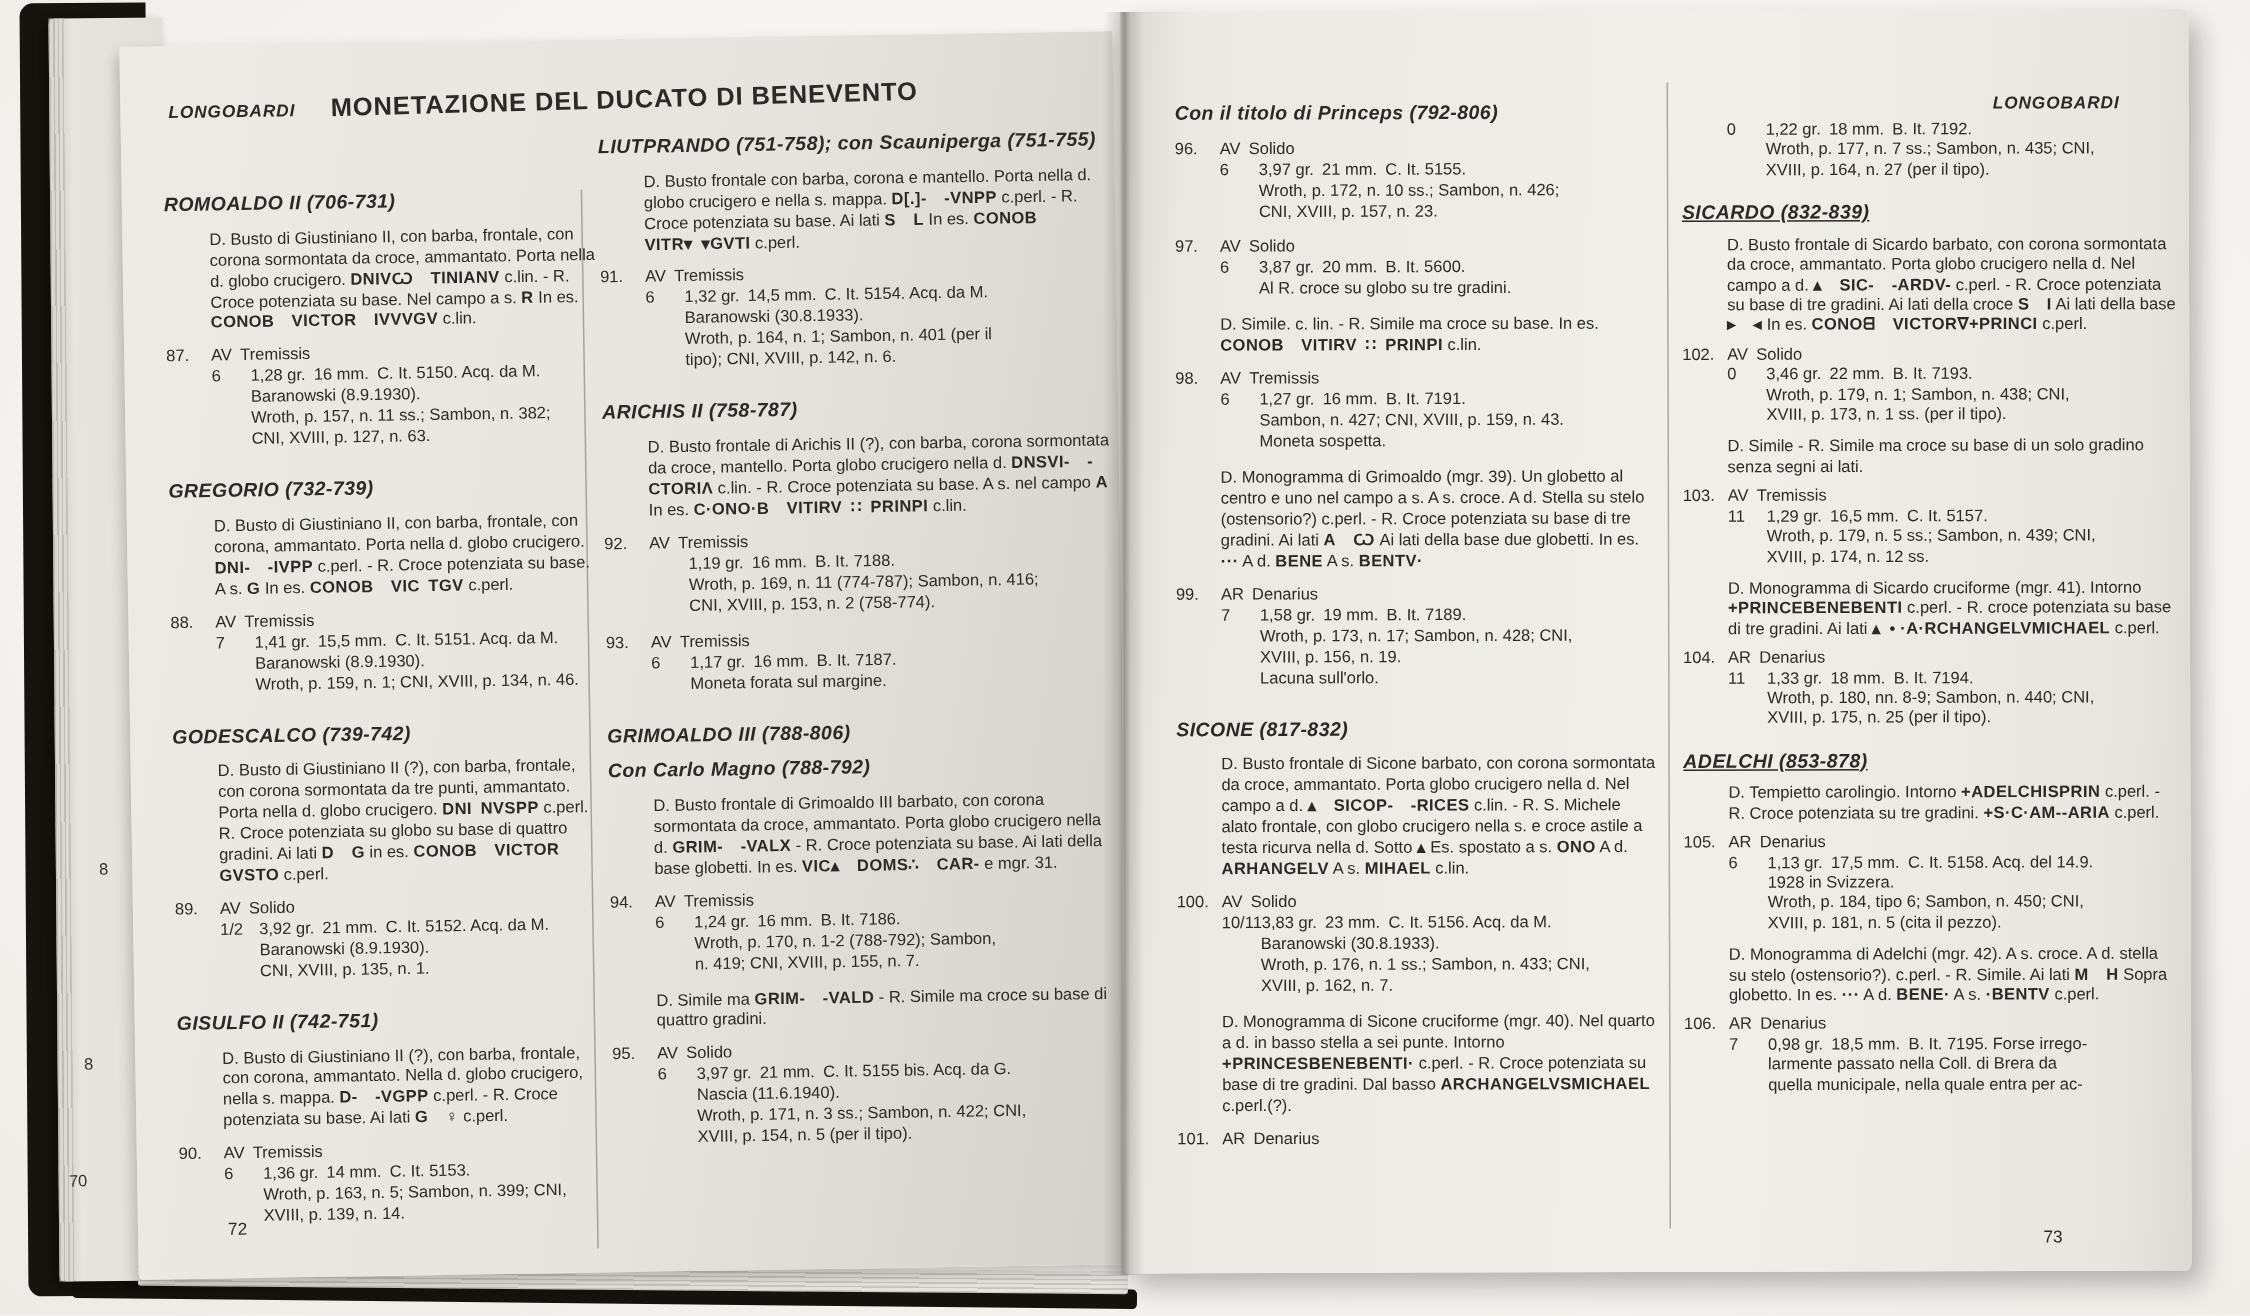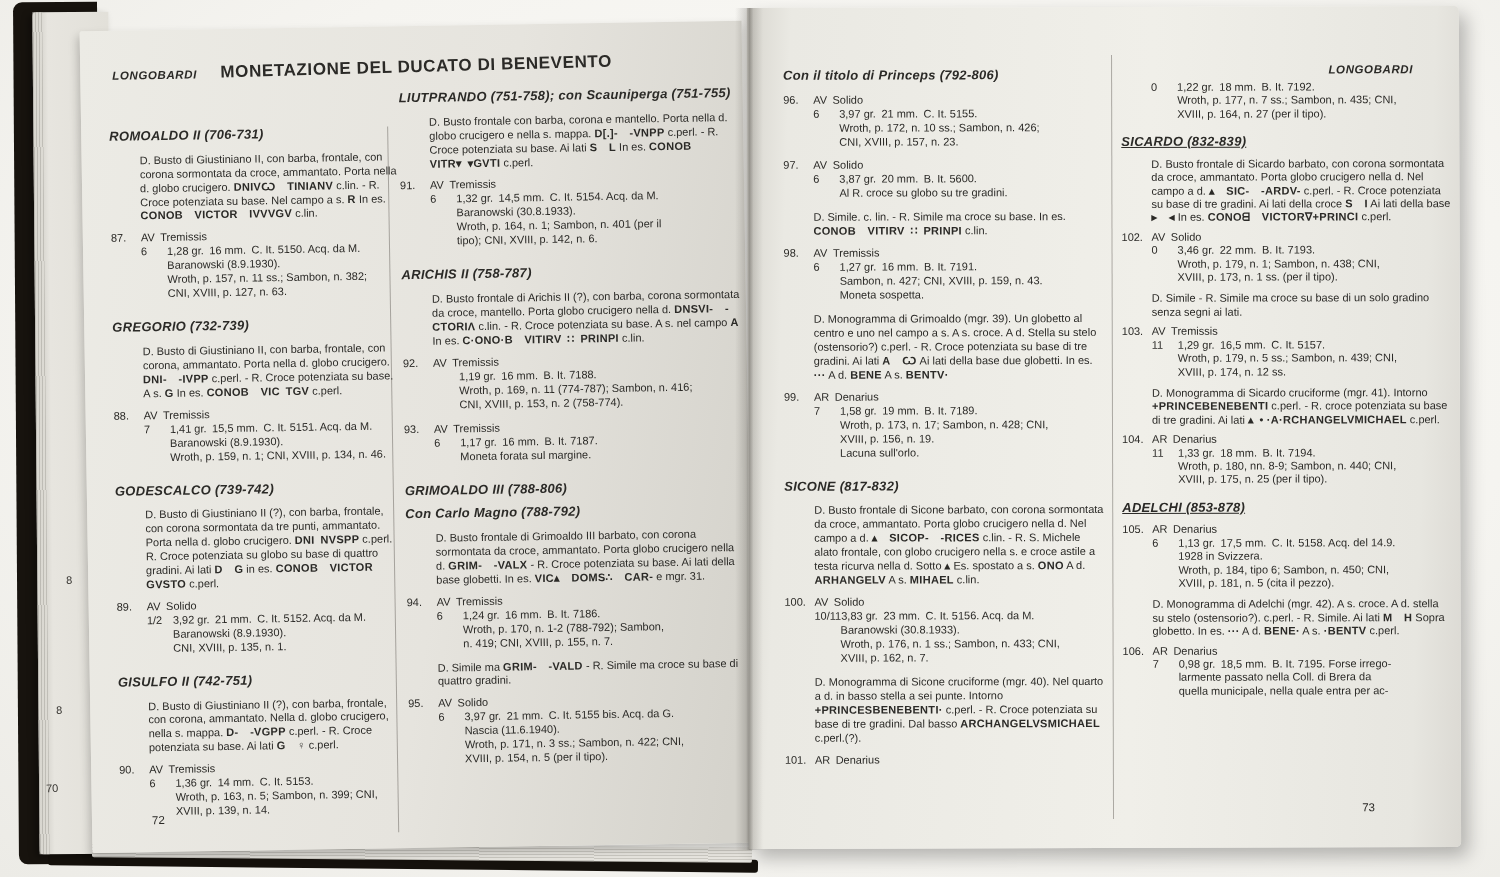--- a/index.html
+++ b/index.html
@@ -70,21 +70,21 @@
     position:absolute;font-style:italic;font-weight:700;font-size:11.5px;letter-spacing:.6px;
   }
   .rh-left{left:32px;top:38px;}
   .rh-right{right:46px;top:56px;}
   .page-title{
     position:absolute;left:40px;right:30px;top:30px;text-align:center;
     font-weight:700;font-size:17px;letter-spacing:.6px;transform:rotate(-0.7deg);
   }
   .page-num{position:absolute;font-size:11.5px;}
   .pn-left{left:32px;bottom:24px;margin-left:28px;}
-  .pn-right{right:86px;bottom:32px;}
+  .pn-right{right:86px;bottom:14px;}
   .colrule{position:absolute;width:1px;background:rgba(60,56,50,.38);}
   .col{position:absolute;}
   
   .sec{
     font-style:italic;font-weight:700;font-size:13px;letter-spacing:.3px;
     margin:18px 0 10px 0;line-height:1.2;
   }
   .col .sec:first-child{margin-top:0;}
   .sub{margin-top:-2px;}
   .desc{margin:0 0 8px 30px;}
@@ -530,20 +530,21 @@
               <span class="axis"></span>
               <span class="etext">Wroth, p. 180, nn. 8-9; Sambon, n. 440; CNI,</span>
             </div>
             <div class="eline">
               <span class="axis"></span>
               <span class="etext">XVIII, p. 175, n. 25 (per il tipo).</span>
             </div>
           </div>
   </div>
         <h3 class="sec">ADELCHI (853-878)</h3>
+        <p class="desc"><span>D. Tempietto carolingio. Intorno </span><b>+ADELCHISPRIN</b><span> c.perl. - R. Croce potenziata su tre gradini. </span><b>+S·C·AM--ARIA</b><span> c.perl.</span></p>
         <div class="entry">
     <div class="erow">
       <span class="enum">105.</span>
       <span class="ehead">AR Denarius</span>
     </div>
     <div class="elines">
             <div class="eline">
               <span class="axis">6</span>
               <span class="etext">1,13 gr. 17,5 mm. C. It. 5158. Acq. del 14.9.</span>
             </div>

